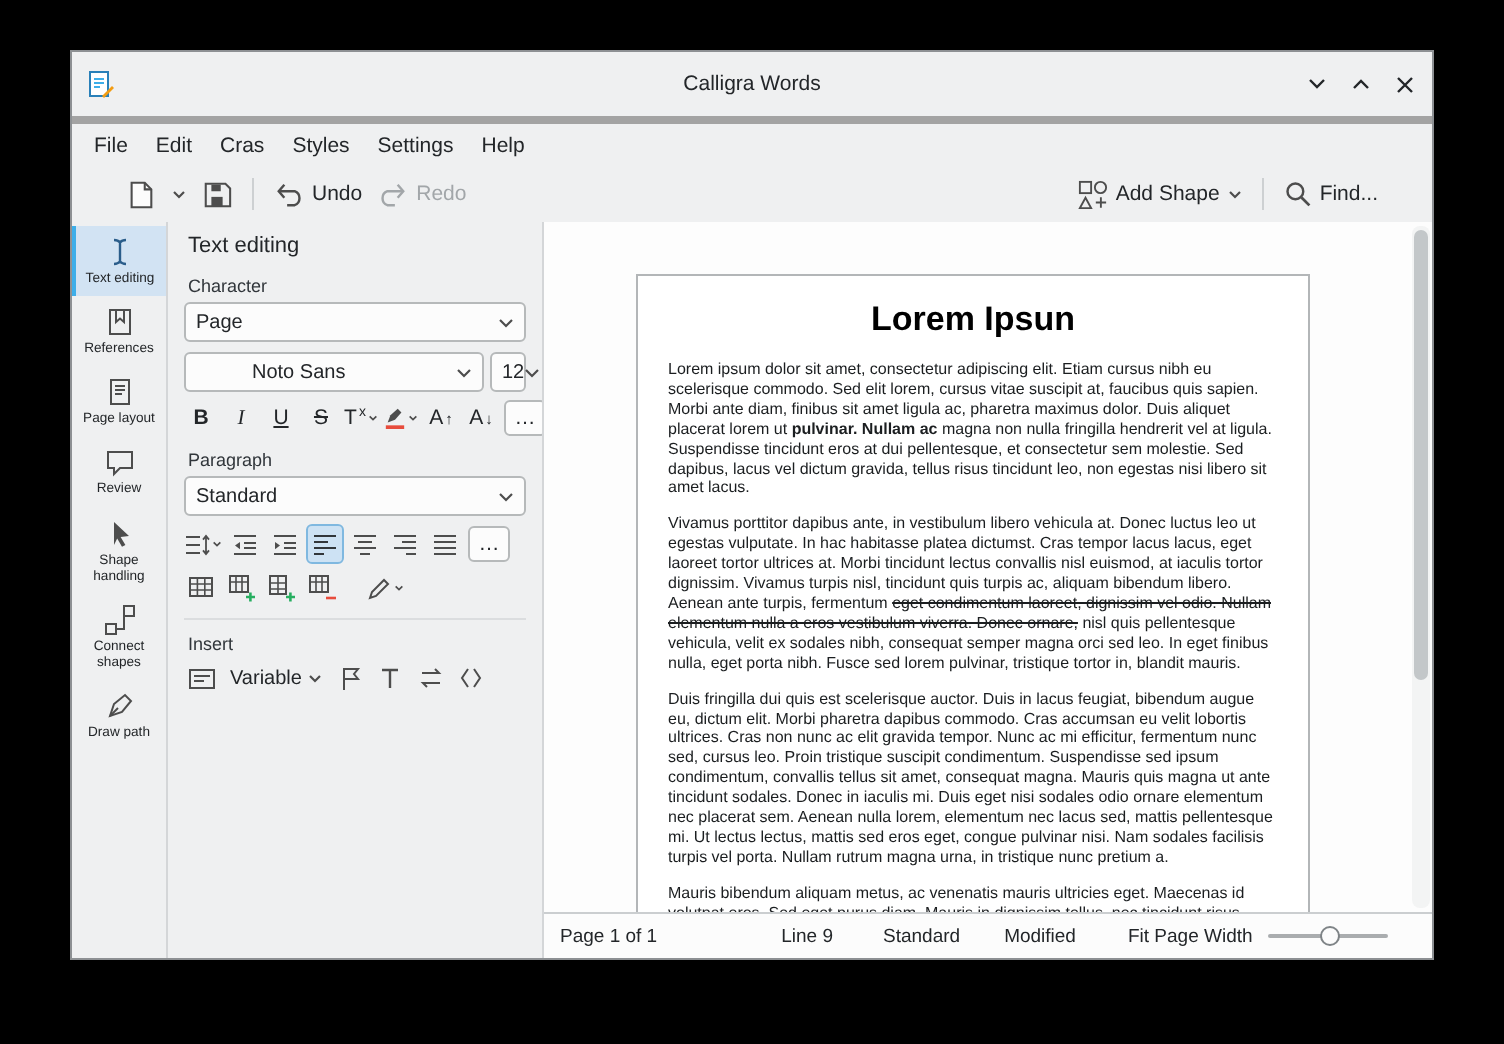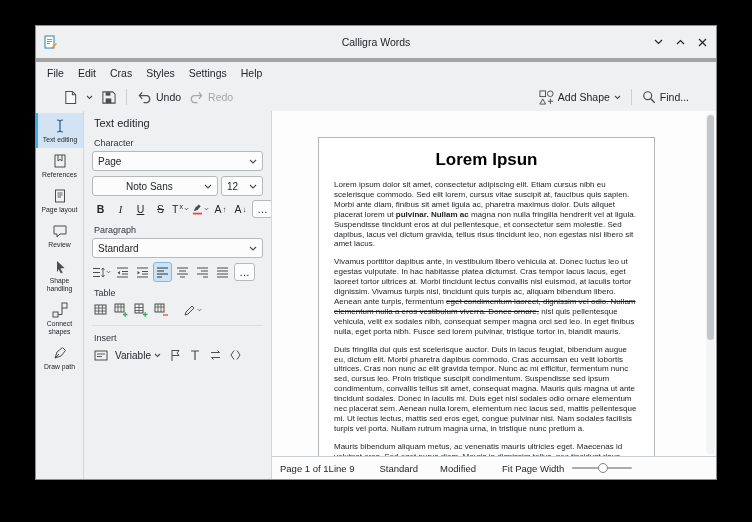--- a/index.html
+++ b/index.html
@@ -43,21 +43,21 @@
   
   .docker { width:188px; background:#eff0f1; border-right:1px solid #d4d6d8;
             padding:6px 8px; flex:0 0 auto; overflow:hidden; }
   .docker-title { font-size:11px; color:#232629; margin:0 0 9px 2px; }
   .sec-label { font-size:9px; color:#31363b; margin:7px 0 3px 2px; }
   .combo { height:20px; background:#fcfcfc; border:1px solid #b6b9ba; border-radius:3px;
            display:flex; align-items:center; justify-content:space-between;
            padding:0 5px; font-size:10px; color:#232629; }
   .row { display:flex; gap:3px; margin-bottom:4px; align-items:center; }
   .fontrow .combo.family { flex:1;padding-left:33px; }
-  .combo.size { width:42px; }
+  .combo.size { width:18px; }
   .tbtn { min-width:17px; height:18px; display:flex; align-items:center; justify-content:center;
           font-size:10.5px; color:#232629; border-radius:2px; gap:1px; }
   .tbtn.sel { background:#cde2f4; outline:1px solid #7fb8e0; }
   .tbtn.boxed { border:1px solid #b6b9ba; border-radius:3px; min-width:21px; background:#fcfcfc; }
   .tbtn .sup { font-size:7px; margin-top:-6px; }
   .tbtn .arr { font-size:7.5px; }
   .glyph-b { font-weight:bold; }
   .glyph-i { font-style:italic; font-family:"Liberation Serif",serif; }
   .glyph-u { text-decoration:underline; }
   .glyph-s { text-decoration:line-through; }
@@ -73,21 +73,21 @@
              margin:4px 0 10px; }
   .page p { font-size:8px; line-height:1.24; color:#1b1e20; margin-bottom:8px; }
   .page p .b { font-weight:bold; }
   .page p .st { text-decoration:line-through; }
   .vscroll { position:absolute; top:2px; right:1px; bottom:2px; width:9px; background:#f3f4f4; border-radius:4px; }
   .vscroll .thumb { position:absolute; top:2px; left:1px; width:7px; height:225px; background:#c3c7c9; border-radius:4px; }
 
   
   .statusbar { height:23px; background:#fcfcfc; border-top:1px solid #cbced0;
                display:flex; align-items:center; padding:0 8px; font-size:9.5px; color:#232629; flex:0 0 auto; }
-  .sb-page { }
+  .sb-page { margin-right:62px; }
   .sb-line { margin-right:25px; }
   .sb-style { margin-right:22px; }
   .sb-mod { margin-right:26px; }
   .sb-zoom { margin-right:8px; }
   .slider { position:relative; width:60px; height:14px; }
   .slider .track { position:absolute; top:6px; left:0; right:0; height:2px; background:#aaadaf; border-radius:1px; }
   .slider .handle { position:absolute; top:2px; left:26px; width:10px; height:10px;
                     background:#fcfcfc; border:1px solid #7f8487; border-radius:50%; }
 
   svg { display:block; }
@@ -393,21 +393,20 @@
               </svg>
           </div>
           <div class="tbtn">
             <svg width="13" height="13" viewBox="0 0 13 13">
                 <path d="M1 2h11M1 5h11M1 8h11M1 11h11" stroke="#4d4d4d"></path>
               </svg>
           </div>
           <div class="tbtn boxed">…</div>
         </div>
 
-        <div class="sec-label">Table</div>
         <div class="row">
           <div class="tbtn">
             <svg width="14" height="14" viewBox="0 0 14 14">
                 <rect x="1" y="2" width="11" height="9" fill="none" stroke="#4d4d4d"></rect>
                 <path d="M1 5h11M1 8h11M4.7 2v9M8.4 2v9" stroke="#4d4d4d" stroke-width="0.8"></path>
               </svg>
           </div>
           <div class="tbtn">
             <svg width="14" height="14" viewBox="0 0 14 14">
                 <rect x="1" y="1" width="9" height="8" fill="none" stroke="#4d4d4d"></rect>

